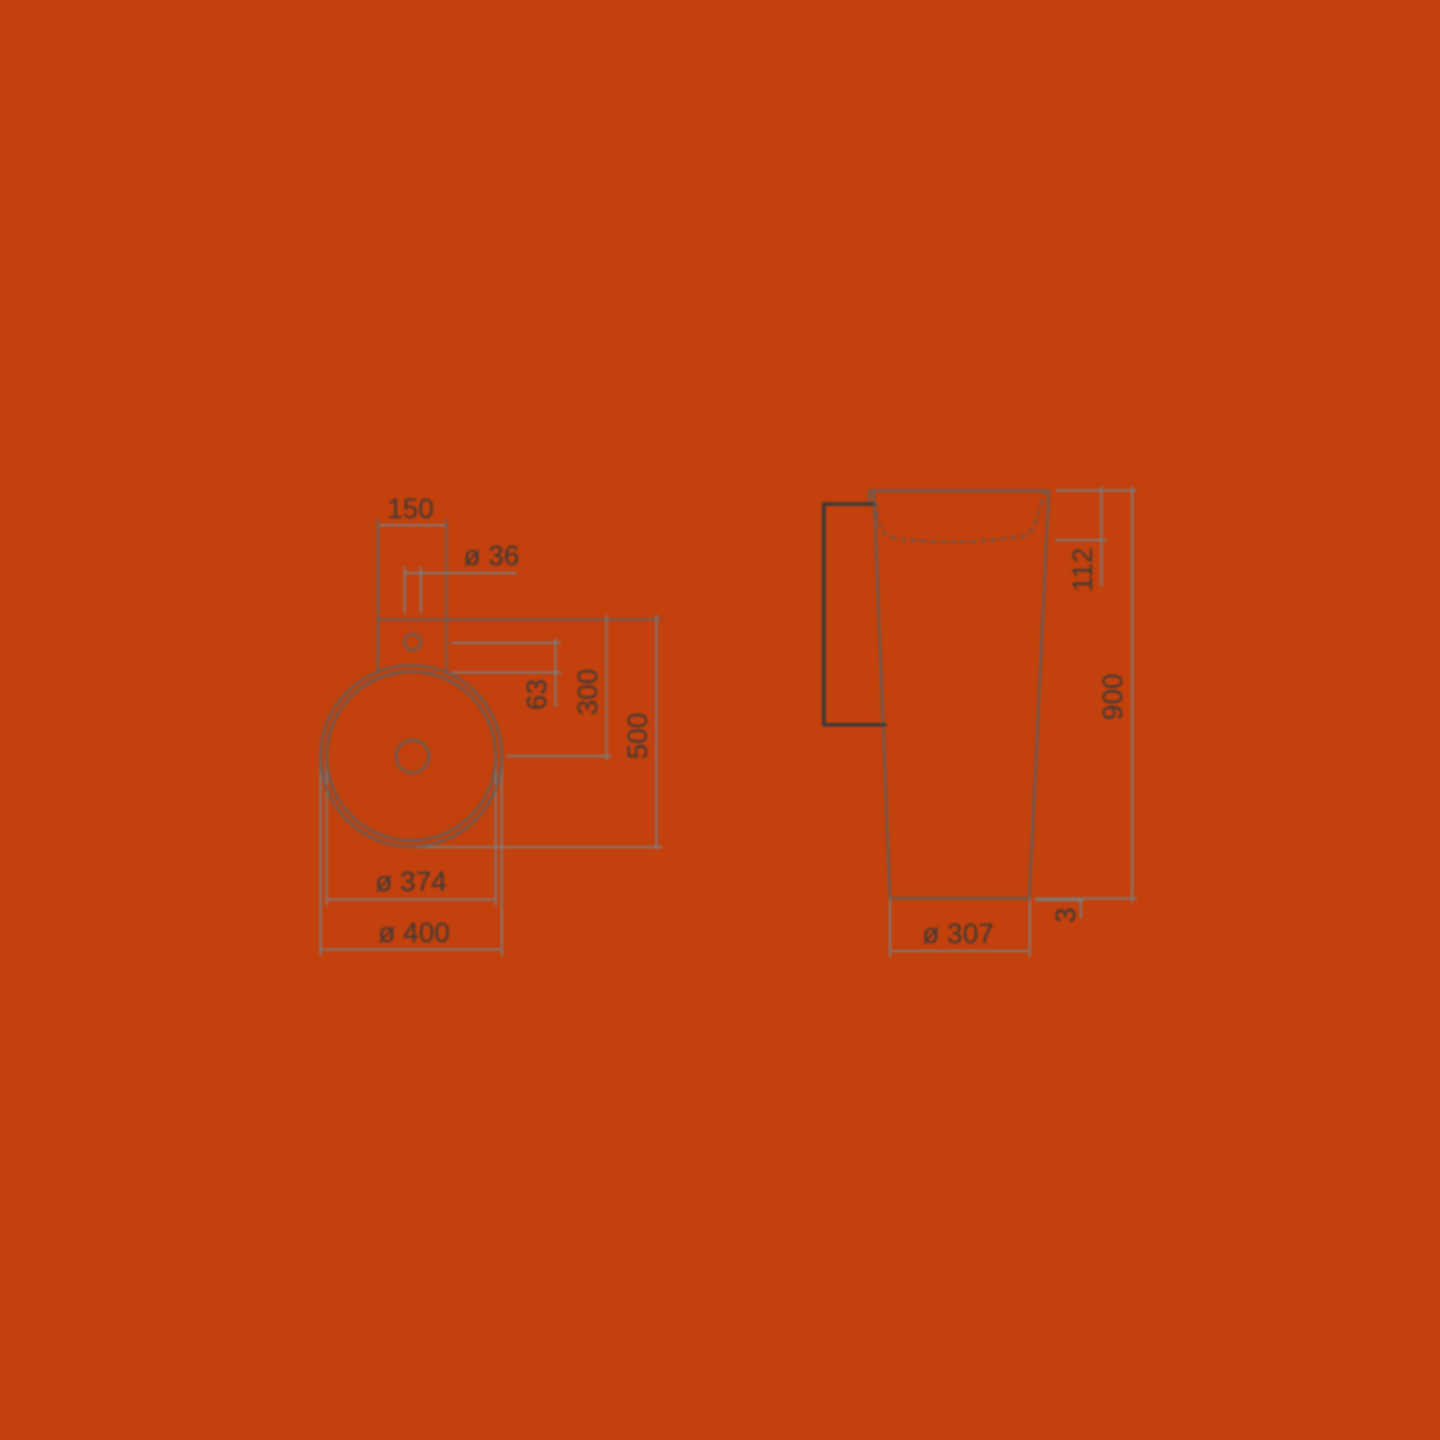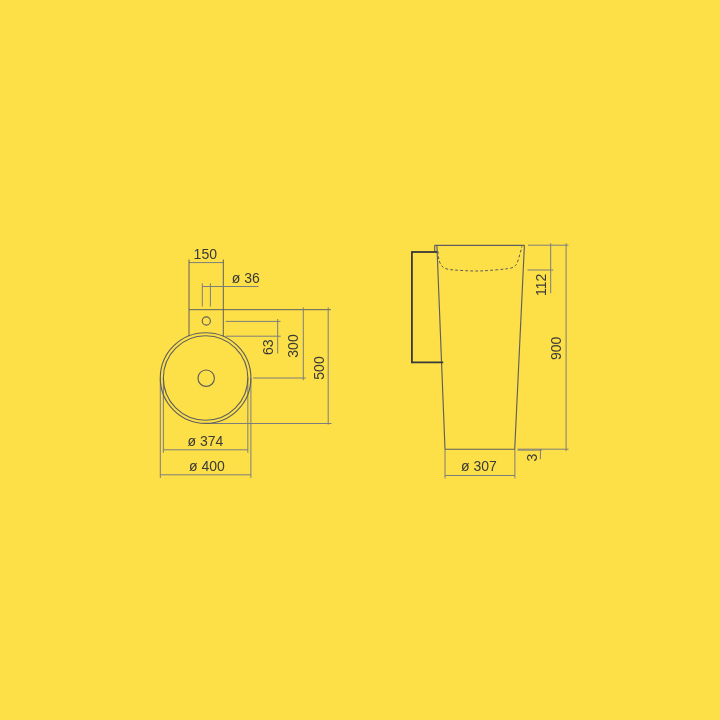--- a/index.html
+++ b/index.html
@@ -1,16 +1,16 @@
 <!DOCTYPE html>
 <html><head>
 <meta charset="utf-8">
 <style>
   html,body{margin:0;padding:0;background:#ffffff;}
-  #page{width:720px;height:720px;position:relative;background:#fde047;overflow:hidden;}
+  #page{width:720px;height:720px;position:relative;background:#c2410c;overflow:hidden;}
   svg{position:absolute;left:0;top:0;filter:blur(0.5px);}
   text{font-family:"Liberation Sans",sans-serif;fill:#3a3a3a;font-size:14px;}
 </style>
 </head>
 <body>
 <div id="page">
 <svg width="720" height="720" viewBox="0 0 720 720">
   <g fill="none" stroke="#7d7d7d" stroke-width="1">
 
     <line x1="189" y1="262.6" x2="223.3" y2="262.6"></line>

